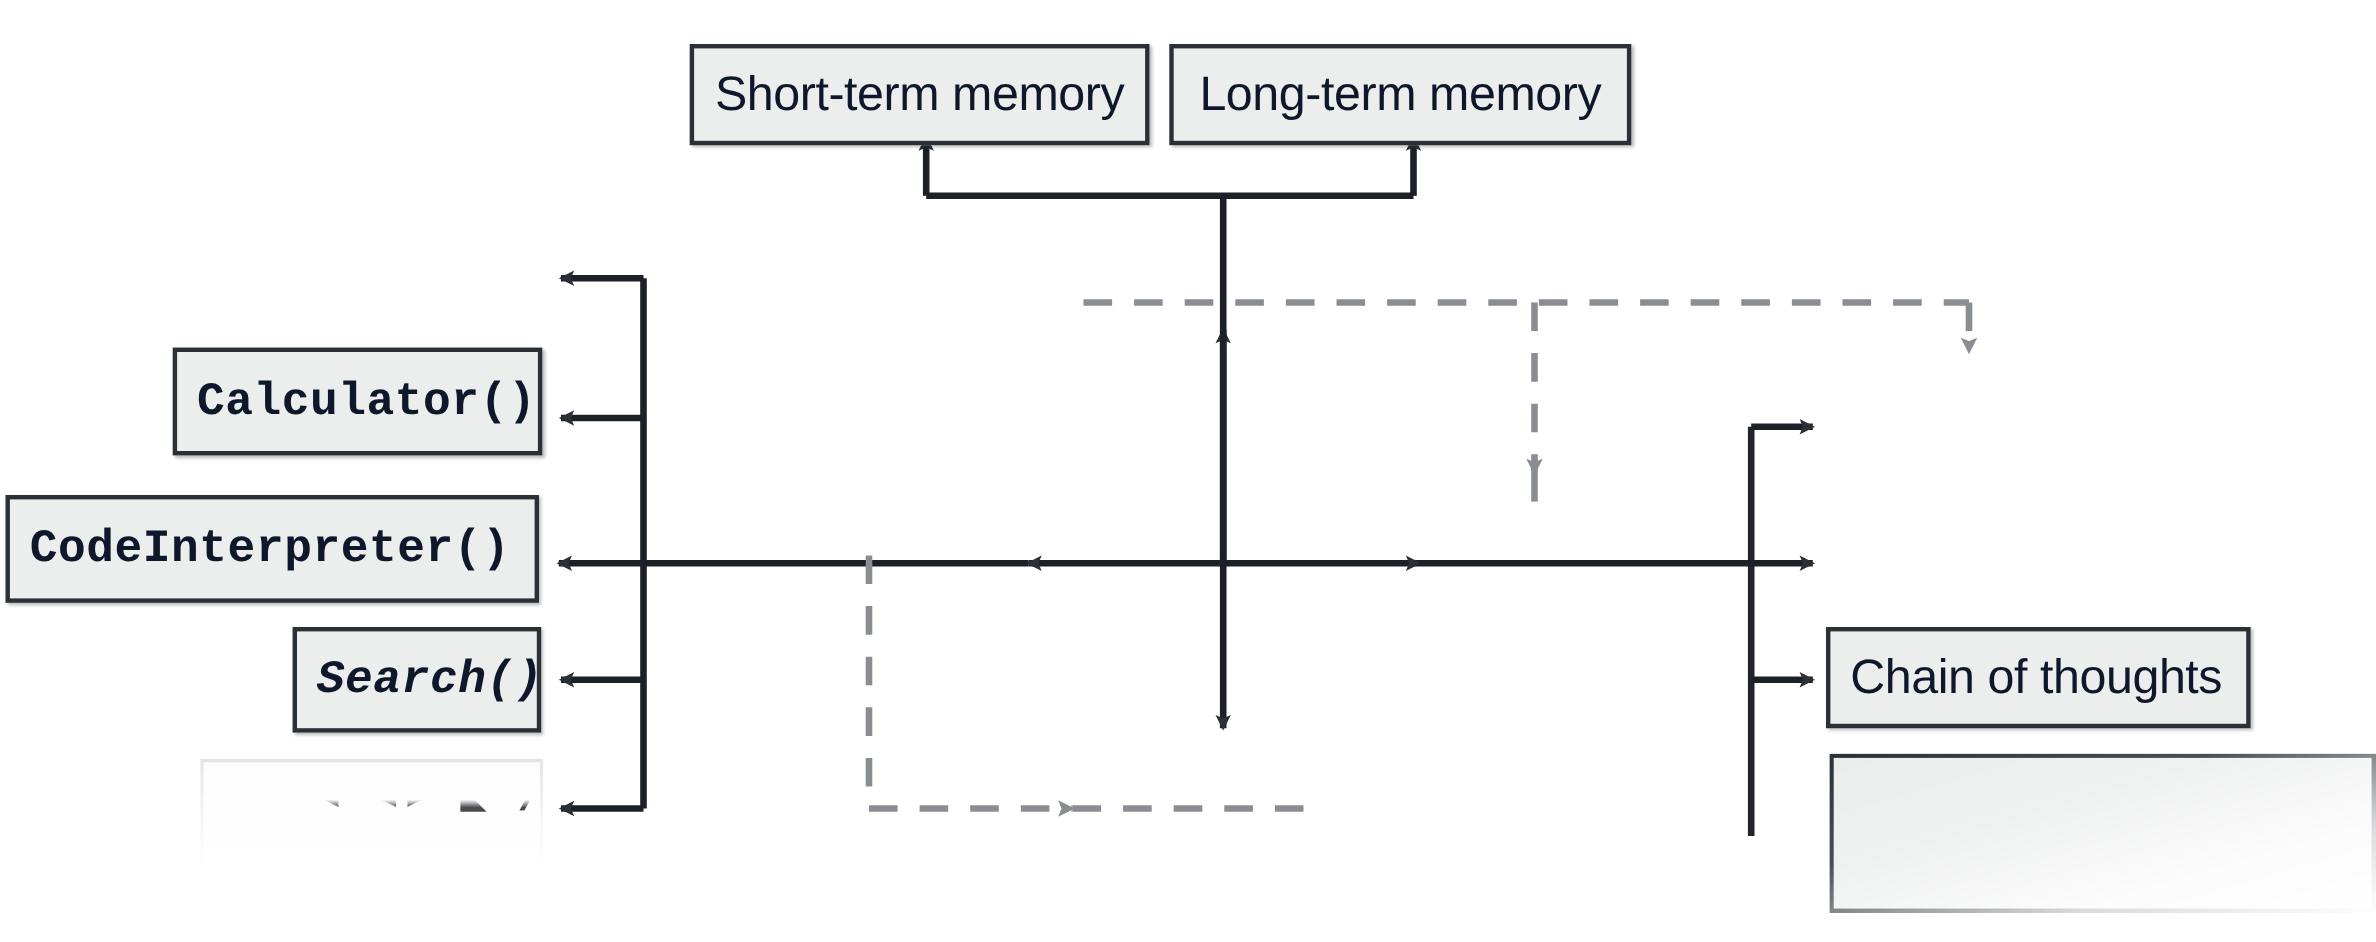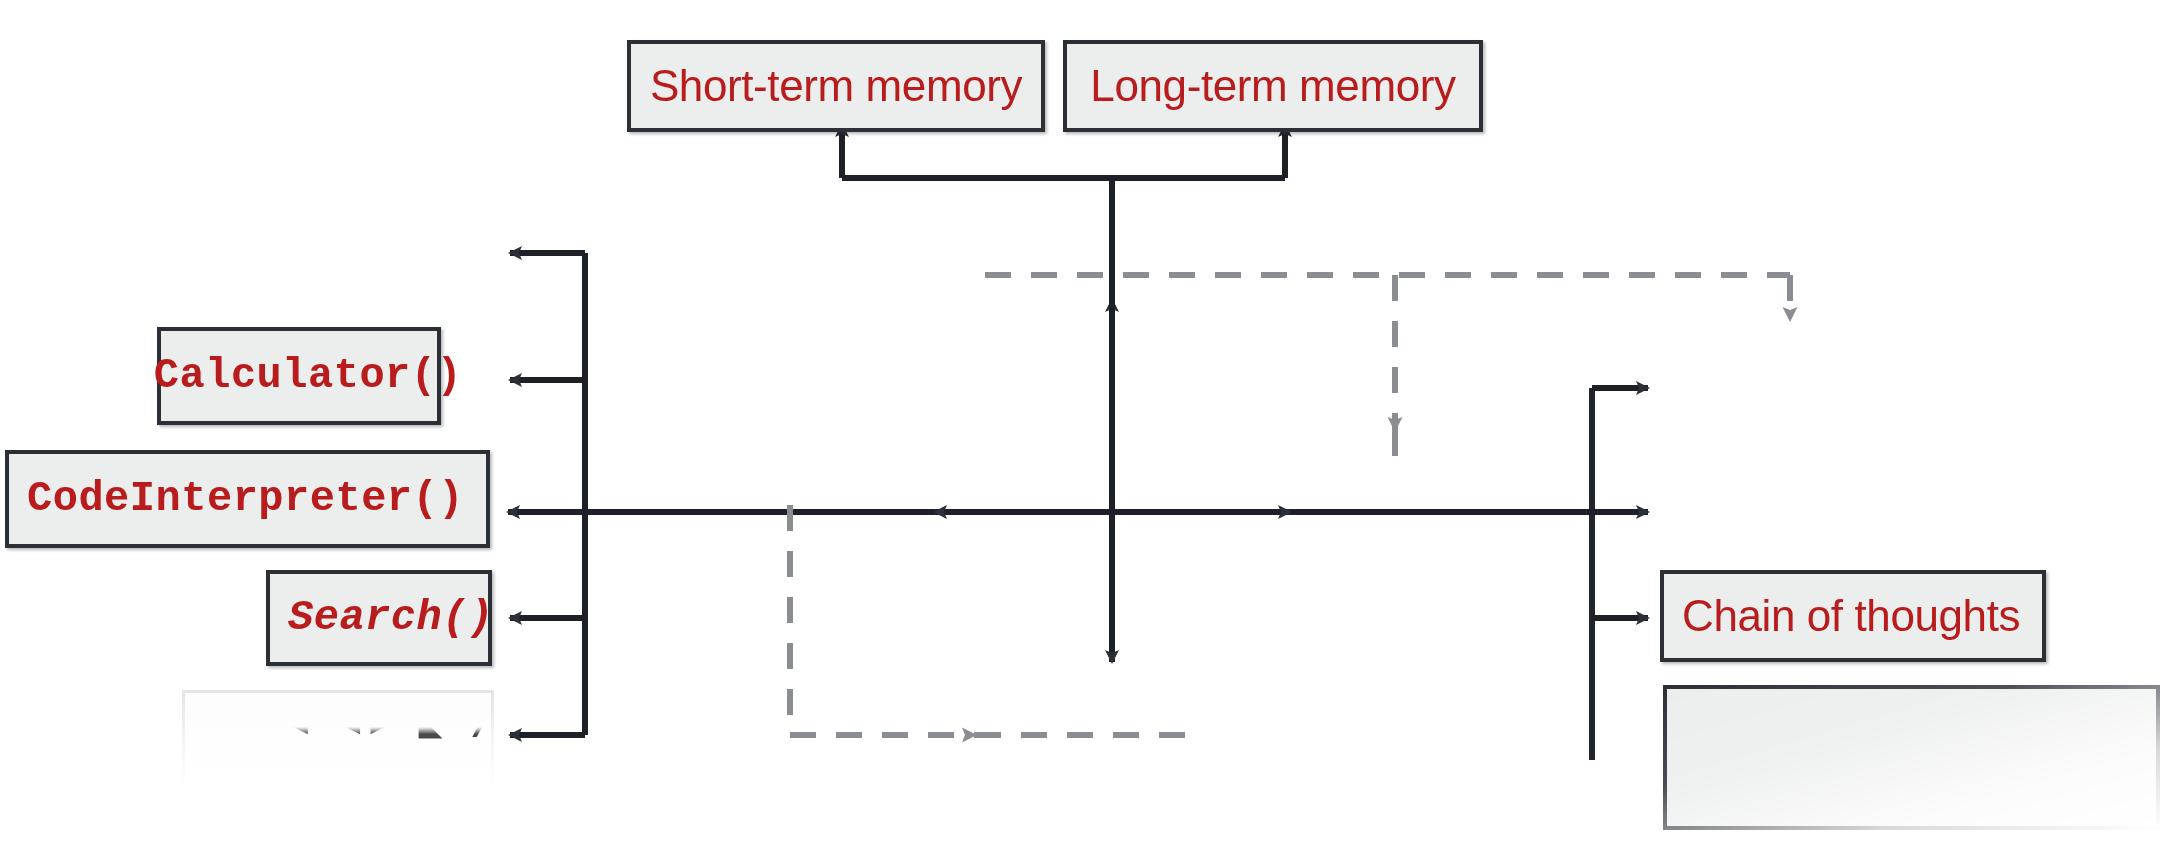--- a/index.html
+++ b/index.html
@@ -28,21 +28,21 @@
     box-sizing: border-box;
     background: #eceded;
     border: 4px solid #2b2f36;
     display: flex;
     align-items: center;
     box-shadow: 2px 2px 3px rgba(0,0,0,0.28);
   }
   .node > .label {
     padding-left: 18px;
     white-space: nowrap;
-    color: #b91c1c;
+    color: #0f172a;
   }
   .node.sans > .label {
     font-family: "Liberation Sans", sans-serif;
     font-size: 44px;
     letter-spacing: -0.4px;
   }
   .node.mono > .label {
     font-family: "Liberation Mono", monospace;
     font-weight: bold;
     font-size: 42px;
@@ -145,21 +145,21 @@
   </svg>
 
   <div class="node sans center" style="left:627px; top:40px; width:418px; height:92px;">
     <span class="label">Short-term memory</span>
   </div>
 
   <div class="node sans center" style="left:1063px; top:40px; width:420px; height:92px;justify-content:flex-end;">
     <span class="label">Long-term memory</span>
   </div>
 
-  <div class="node mono" style="left:157px; top:327px; width:284px; height:98px;justify-content:center;">
+  <div class="node mono" style="left:157px; top:316px; width:336px; height:98px;">
     <span class="label">Calculator()</span>
   </div>
 
   <div class="node mono" style="left:5px; top:450px; width:485px; height:98px;">
     <span class="label">CodeInterpreter()</span>
   </div>
 
   <div class="node mono" style="left:266px; top:570px; width:226px; height:96px;font-style:italic;">
     <span class="label">Search()</span>
   </div>

